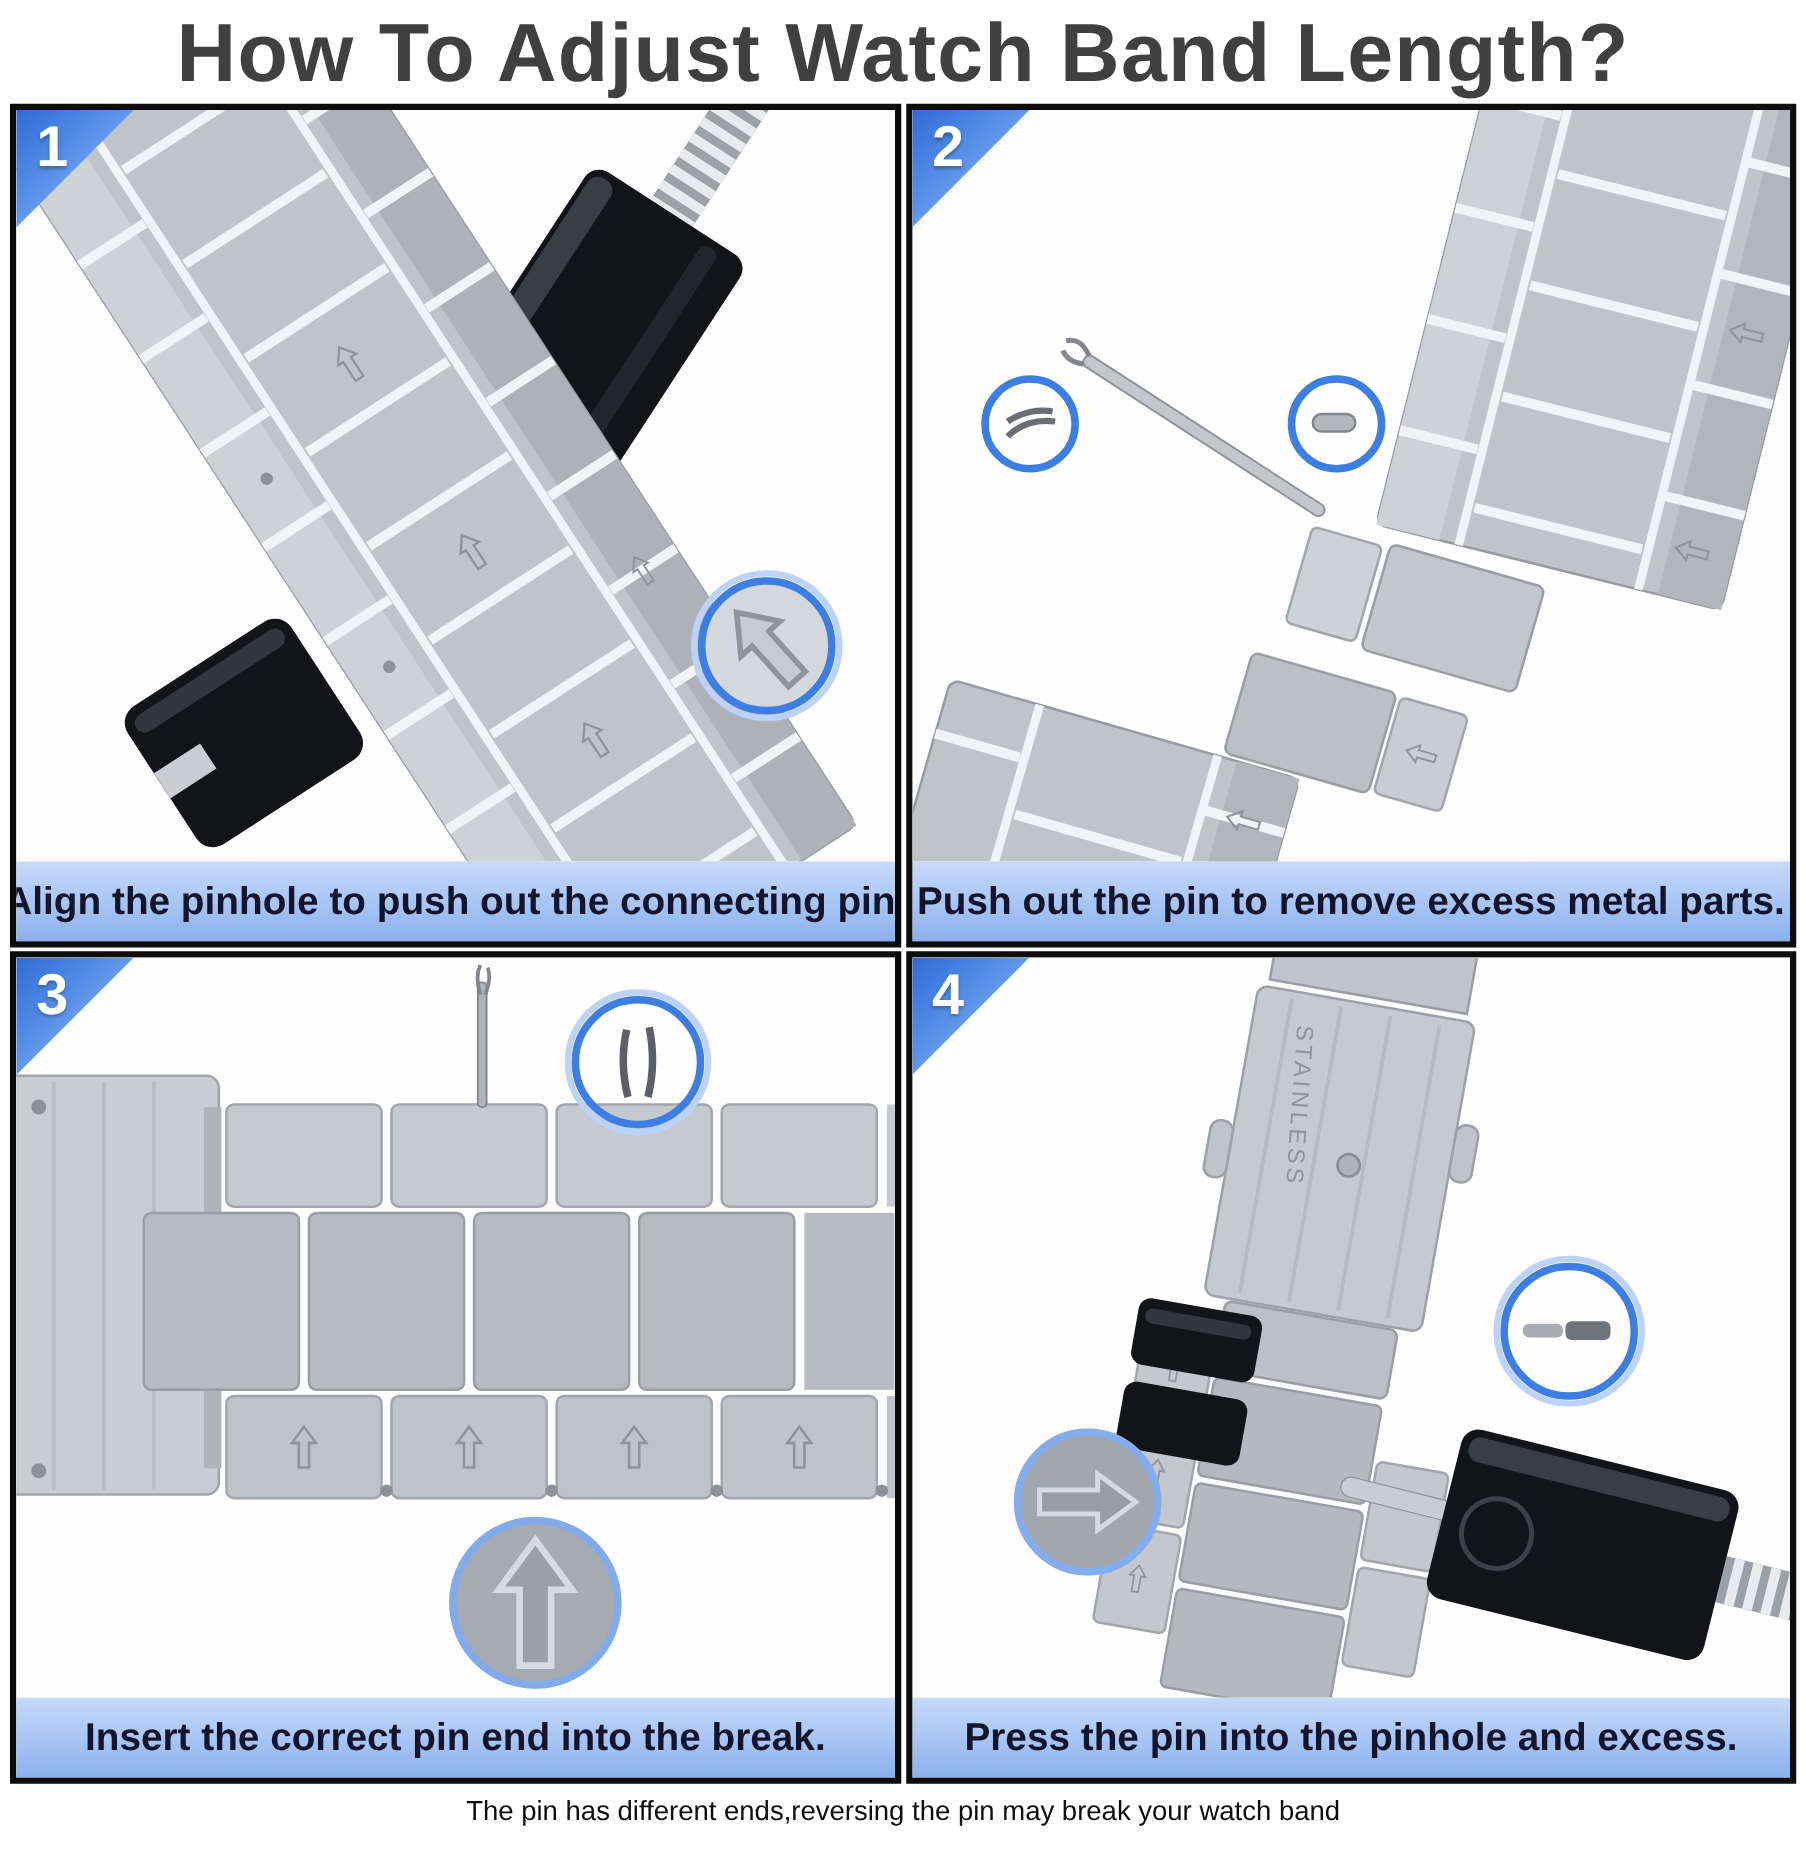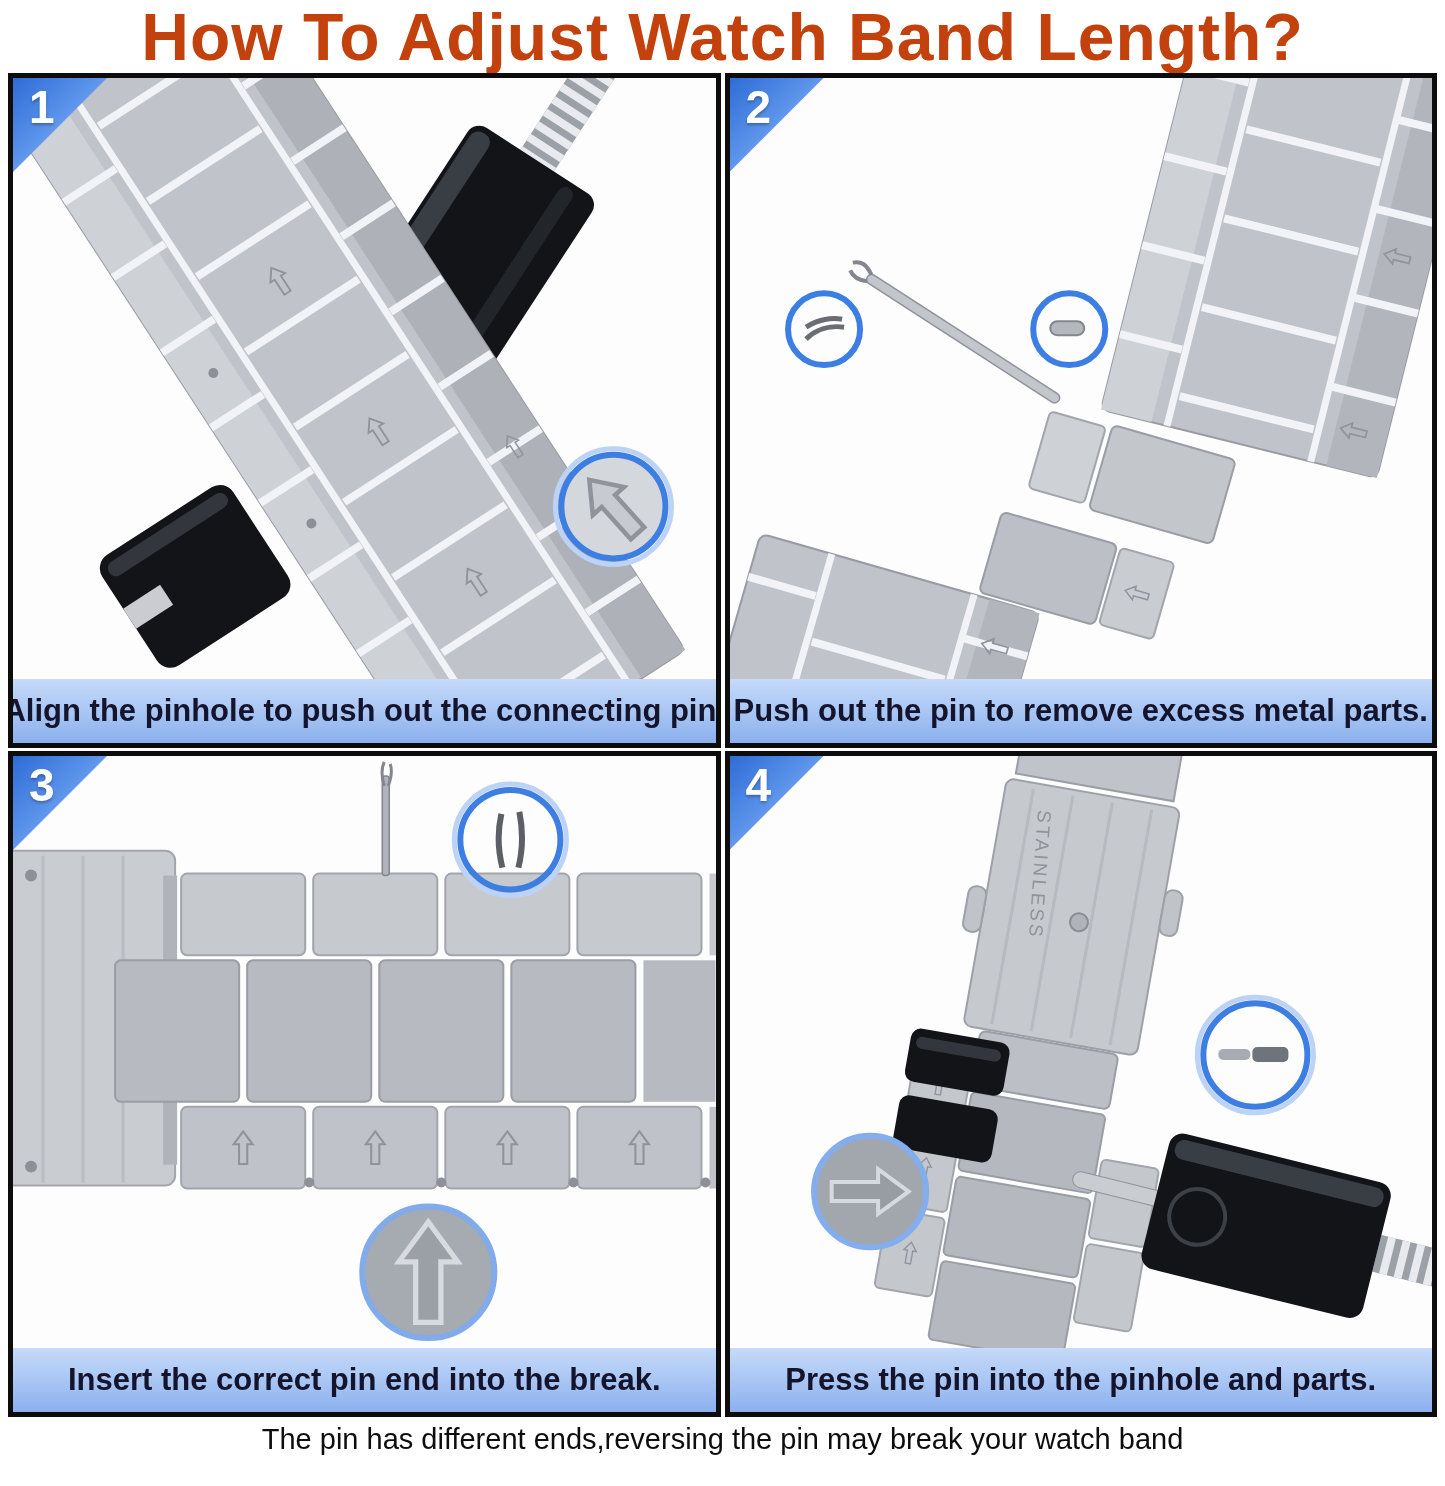--- a/index.html
+++ b/index.html
@@ -1,22 +1,22 @@
 <!DOCTYPE html>
 <html><head>
 <meta charset="utf-8">
 <style>
   html,body{margin:0;padding:0;}
   body{
     width:1445px;height:1486px;background:#ffffff;position:relative;overflow:hidden;
     font-family:"Liberation Sans", sans-serif;
   }
   .title{
-    height:73px;display:flex;align-items:center;justify-content:center;
-    color:#c2410c;font-weight:bold;font-size:66px;letter-spacing:1px;white-space:nowrap;
+    height:83px;display:flex;align-items:center;justify-content:center;
+    color:#404040;font-weight:bold;font-size:66px;letter-spacing:1px;white-space:nowrap;
   }
   .grid{
     display:grid;grid-template-columns:1fr 1fr;grid-template-rows:675px 666px;
     gap:3px 4px;padding:0 8px;
   }
   .panel{
     border:5px solid #0d0d0d;background:#ffffff;position:relative;
     display:flex;flex-direction:column;overflow:hidden;
   }
   .photo{flex:1 1 auto;position:relative;background:#fdfdfe;}
@@ -30,21 +30,21 @@
     position:absolute;top:0;left:0;width:94px;height:94px;z-index:6;
     background:linear-gradient(135deg,#2e6cd6 0%,#5b93ea 45%,#b7d2f7 96%);
     clip-path:polygon(0 0,100% 0,0 100%);
   }
   .badge span{
     position:absolute;top:2px;left:16px;color:#ffffff;font-weight:bold;font-size:46px;
     text-shadow:0 2px 3px rgba(0,0,0,.28);
   }
   .footer{
     height:44px;display:flex;align-items:center;justify-content:center;
-    color:#0d0d0d;font-size:29px;white-space:nowrap;
+    color:#0d0d0d;font-size:22px;white-space:nowrap;
   }
   .blk{fill:#131417}
   .sep{stroke:#f1f3f6;stroke-width:8;fill:none}
   .sepv{stroke:#f1f3f6;stroke-width:7;fill:none}
   .stamp{fill:none;stroke:#8f939b;stroke-width:3}
   .ring{fill:none;stroke:#3d7ee2;stroke-width:6}
   .ringsoft{fill:none;stroke:#bcd3f7;stroke-width:5}
 </style>
 </head>
 <body>
@@ -282,18 +282,18 @@
           <rect x="488" y="294" width="32" height="11" rx="5" fill="#a8abb2"></rect>
           <rect x="522" y="292" width="36" height="15" rx="5" fill="#6f737a"></rect>
         </g>
 
         <g>
           <circle cx="140" cy="437" r="56" fill="#a2a6ad" stroke="#84adee" stroke-width="6"></circle>
           <use href="#stamp-arrow" transform="translate(140,437) rotate(90) scale(1.6)" fill="#989ca3" stroke="#d6d9dd" stroke-width="2.5"></use>
         </g>
       </svg>
     </div>
-    <div class="caption">Press the pin into the pinhole and parts.</div>
+    <div class="caption">Press the pin into the pinhole and excess.</div>
   </section>
 
 </div>
 
 <div class="footer">The pin has different ends,reversing the pin may break your watch band</div>
 
 </body></html>

